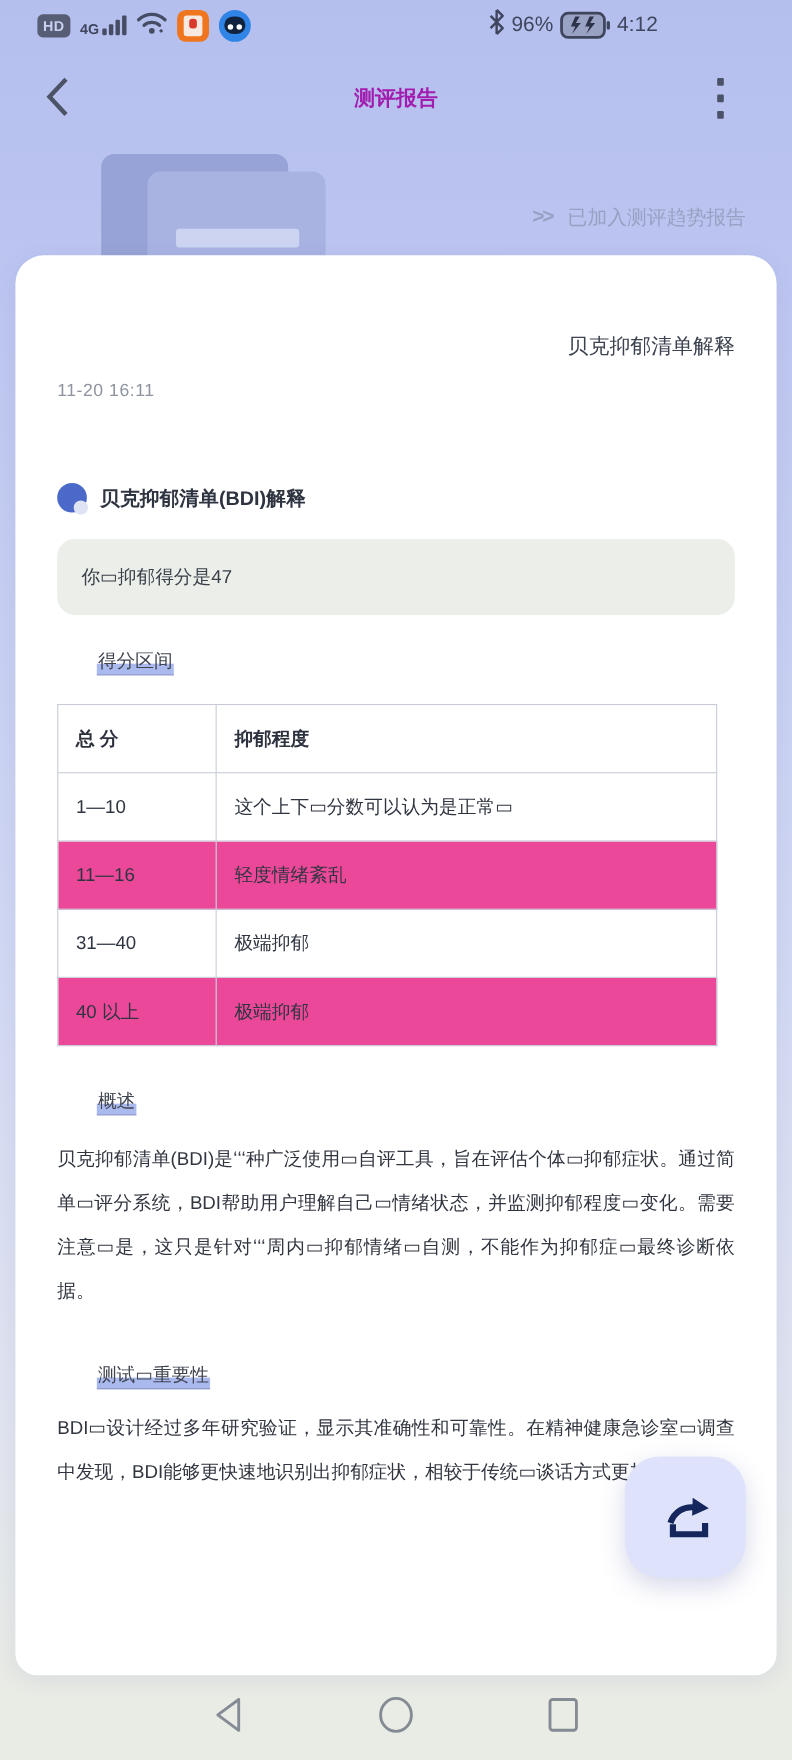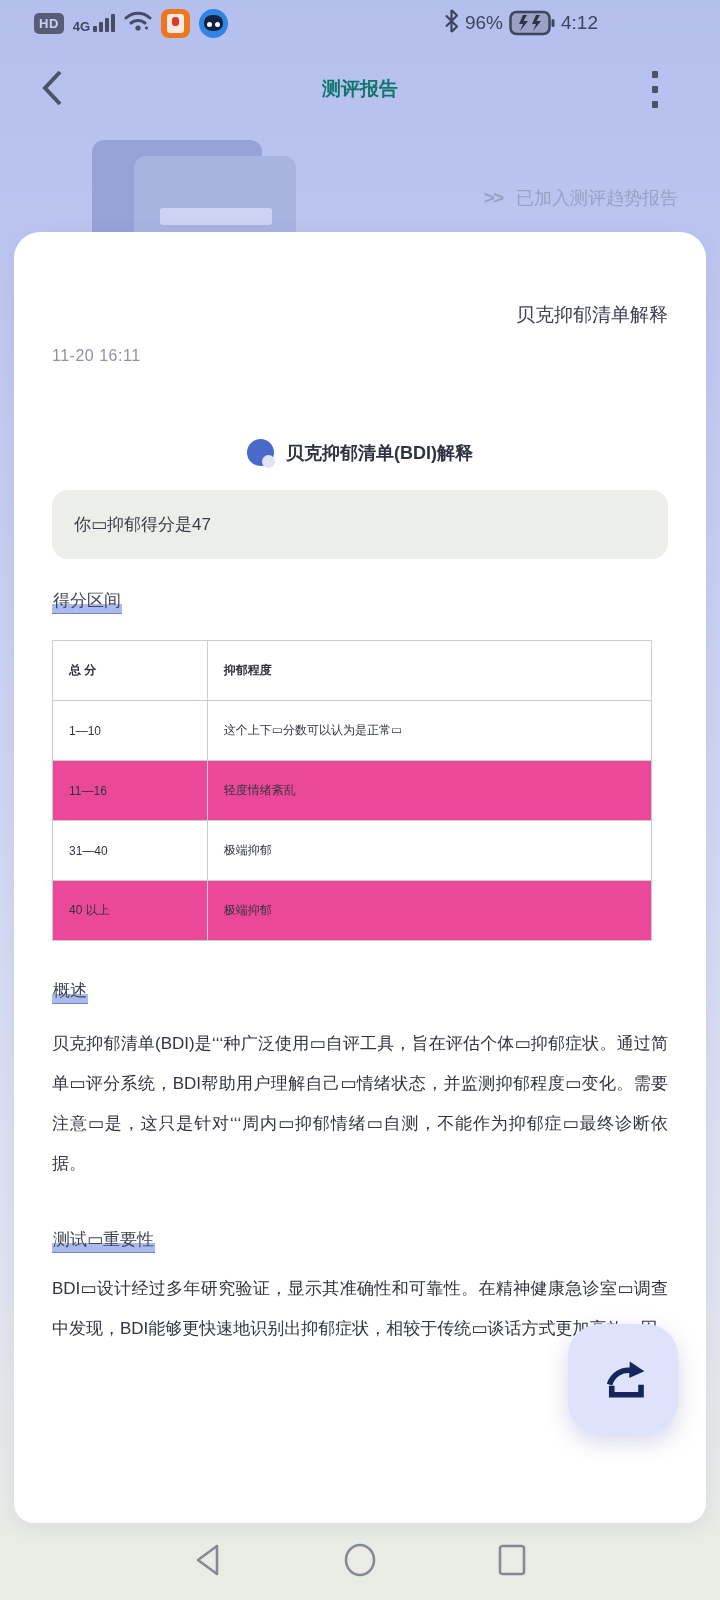--- a/index.html
+++ b/index.html
@@ -24,51 +24,51 @@
   .app-ic.orange { background:#f0751f; }
   .app-ic.orange::before { content:""; position:absolute; inset:5px 6px; background:#f7e9df; border-radius:3px; }
   .app-ic.orange::after { content:""; position:absolute; top:8px; left:11px; width:7px; height:9px; background:#d93a2b; border-radius:3px; }
   .app-ic.blue { background:#2f84e6; border-radius:50%; }
   .app-ic.blue::before { content:""; position:absolute; inset:6px 5px 7px 5px; background:#12233f; border-radius:45%; }
   .app-ic.blue::after { content:""; position:absolute; top:13px; left:8px; width:5px; height:5px; background:#fff; border-radius:50%;
     box-shadow:8px 0 0 #fff; }
   .battery { display:flex; align-items:center; gap:2px; }
   
   .appbar { position:absolute; top:56px; left:0; width:720px; height:66px; display:flex; align-items:center; }
-  .appbar-title { position:absolute; left:0; right:0; text-align:center; font-size:19px; font-weight:700; color:#0f766e; }
+  .appbar-title { position:absolute; left:0; right:0; text-align:center; font-size:19px; font-weight:700; color:#a21caf; }
   .back-btn { position:absolute; left:30px; top:10px; width:44px; height:44px; display:flex; align-items:center; justify-content:center; }
   .menu-btn { position:absolute; right:50px; top:8px; width:30px; height:50px;
     display:flex; flex-direction:column; align-items:center; justify-content:center; gap:8px; }
   .menu-btn i { width:6px; height:7px; background:#4a5168; border-radius:1px; }
   
   .doc-back { position:absolute; left:92px; top:140px; width:170px; height:120px; background:#97a3d6; border-radius:12px; }
   .doc-front { position:absolute; left:134px; top:156px; width:162px; height:110px; background:#a8b3e2; border-radius:12px; }
   .doc-front i { position:absolute; background:#ccd4f2; border-radius:3px; display:block; }
   .doc-front i.l1 { left:26px; top:52px; width:112px; height:17px; }
   .doc-front i.l2 { left:26px; top:83px; width:76px; height:16px; }
   .trend-link { position:absolute; right:42px; top:186px; display:flex; align-items:center; gap:14px;
     color:#98a1c3; font-size:18px; }
   .trend-link .chev { font-weight:700; letter-spacing:-2px; font-size:19px; }
   
   .card { position:absolute; left:14px; top:232px; width:692px; height:1291px;
     background:#ffffff; border-radius:26px 26px 20px 20px; padding:70px 38px 0 38px; overflow:hidden;
     box-shadow:0 4px 18px rgba(90,100,160,.10); }
   .report-title { font-size:19px; font-weight:400; color:#3b414f;text-align:right; }
   .report-date { margin-top:19px; font-size:16px; color:#8d939f; letter-spacing:.5px; }
-  .section-head { margin-top:74px; display:flex; align-items:center; gap:12px;justify-content:center; }
+  .section-head { margin-top:74px; display:flex; align-items:center; gap:12px; }
   .dot-icon { width:27px; height:27px; border-radius:50%; background:#4b69c9; position:relative; flex:0 0 auto; }
   .dot-icon::after { content:""; position:absolute; right:-1px; bottom:-2px; width:13px; height:13px;
     background:#dfe4f5; border-radius:50%; }
   .section-title { font-size:18px; font-weight:700; color:#2e3340; }
   .score-box { margin-top:24px; background:#ebeee9; border-radius:16px; padding:23px 22px; font-size:17px; color:#3a4049; }
   .subhead { margin-top:30px; font-size:17px; font-weight:500; color:#3f4450; }
   .subhead span { background:linear-gradient(to bottom, transparent 58%, #aab9ee 58%);
-    padding:0 1px 3px 1px; border-bottom:1px solid #7586c0; }
-  
-  table { margin-top:28px; width:600px; border-collapse:collapse; font-size:12px; color:#2f3540; }
+    padding:0 1px 3px 1px; border-bottom:1px solid #7586c0;margin-left:36px; }
+  
+  table { margin-top:28px; width:600px; border-collapse:collapse; font-size:17px; color:#2f3540; }
   th,td { border:1px solid #c8ccd6; text-align:left; padding:19px 16px; font-weight:400; height:60px; vertical-align:middle; }
   th { font-weight:700; color:#2c313d; }
   tr.alt td { background:#ec4899; }
   
   .para { margin-top:22px; font-size:17px; line-height:40px; text-align:justify; color:#30353f; }
   .subhead.gap-lg { margin-top:44px; }
   .para.short { margin-top:18px; }
   
   .fab { position:absolute; left:568px; top:1324px; width:110px; height:110px; border-radius:32px;
     background:#dee3fb; display:flex; align-items:center; justify-content:center;

